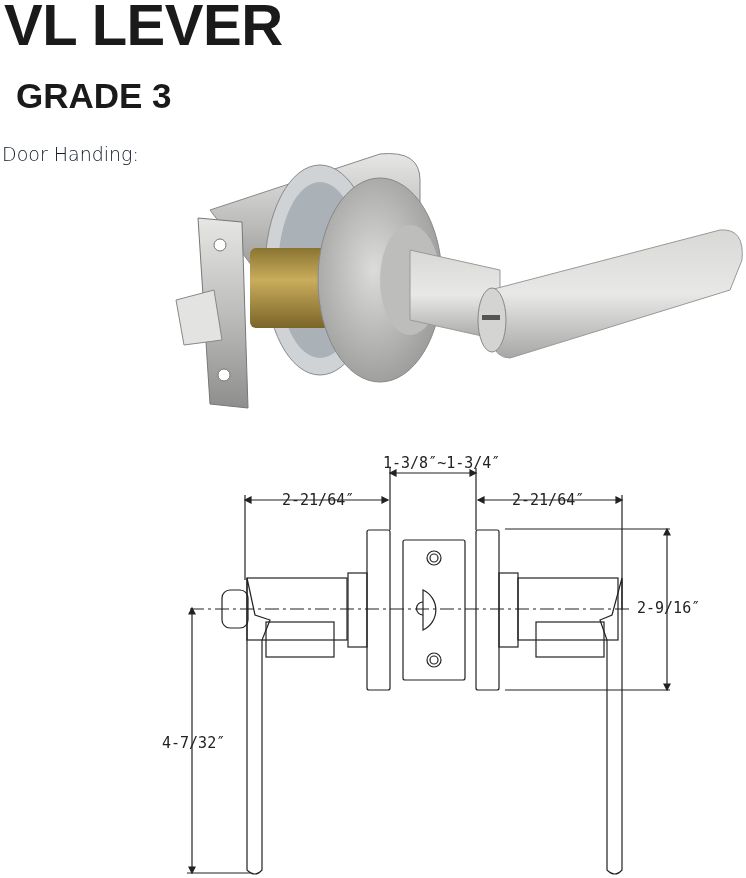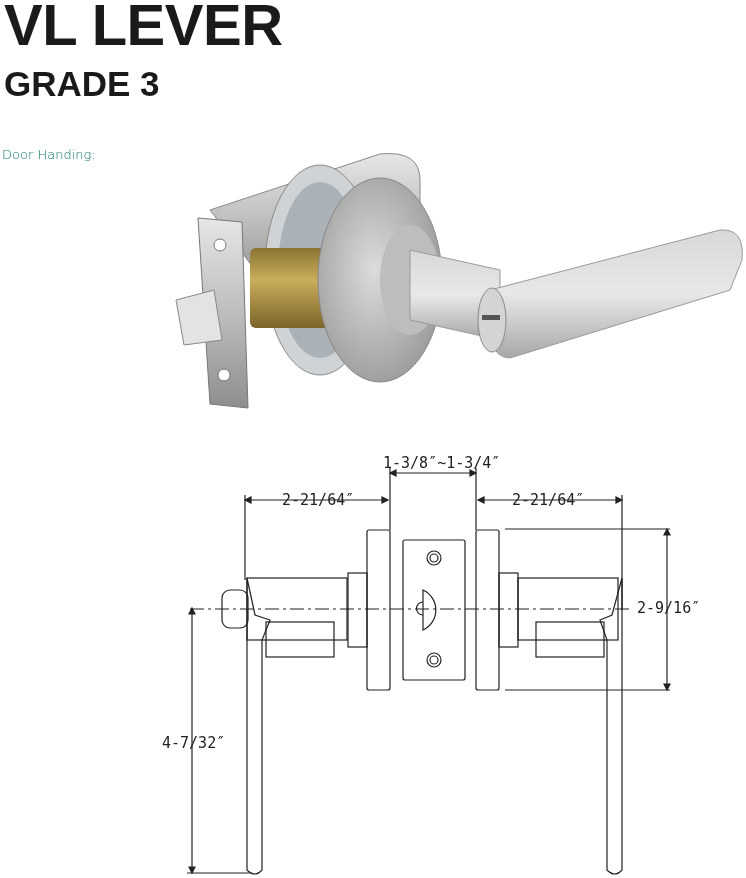--- a/index.html
+++ b/index.html
@@ -1,19 +1,19 @@
 <!DOCTYPE html>
 <html><head>
 <meta charset="utf-8">
 <style>
   html, body { margin:0; padding:0; background:#ffffff; }
   body { width:746px; height:878px; position:relative; overflow:hidden; font-family:"Liberation Sans", sans-serif; color:#1a1a1a; }
   .title { position:absolute; left:4px; top:-4px; font-size:58px; font-weight:700; letter-spacing:-0.5px; line-height:1; margin:0; }
-  .subtitle { position:absolute; left:4px; top:66px; font-size:35px; font-weight:700; line-height:1; margin:0; }
-  .spec { position:absolute; left:2px; top:142px; font-size:13px; line-height:25px; color:#0f766e; font-family:"DejaVu Sans", sans-serif; font-weight:300; }
+  .subtitle { position:absolute; left:4px; top:66px; font-size:35px; font-weight:700; line-height:1; margin:12px; }
+  .spec { position:absolute; left:2px; top:142px; font-size:19px; line-height:25px; color:#0f172a; font-family:"DejaVu Sans", sans-serif; font-weight:300; }
   .photo { position:absolute; left:170px; top:140px; width:576px; height:280px; }
   .drawing { position:absolute; left:0; top:440px; width:746px; height:438px; }
   .dim { font-family:"DejaVu Sans Mono", monospace; font-size:15px; fill:#222; }
 </style>
 </head>
 <body>
 
 <h1 class="title">VL LEVER</h1>
 <h2 class="subtitle">GRADE 3</h2>
 

